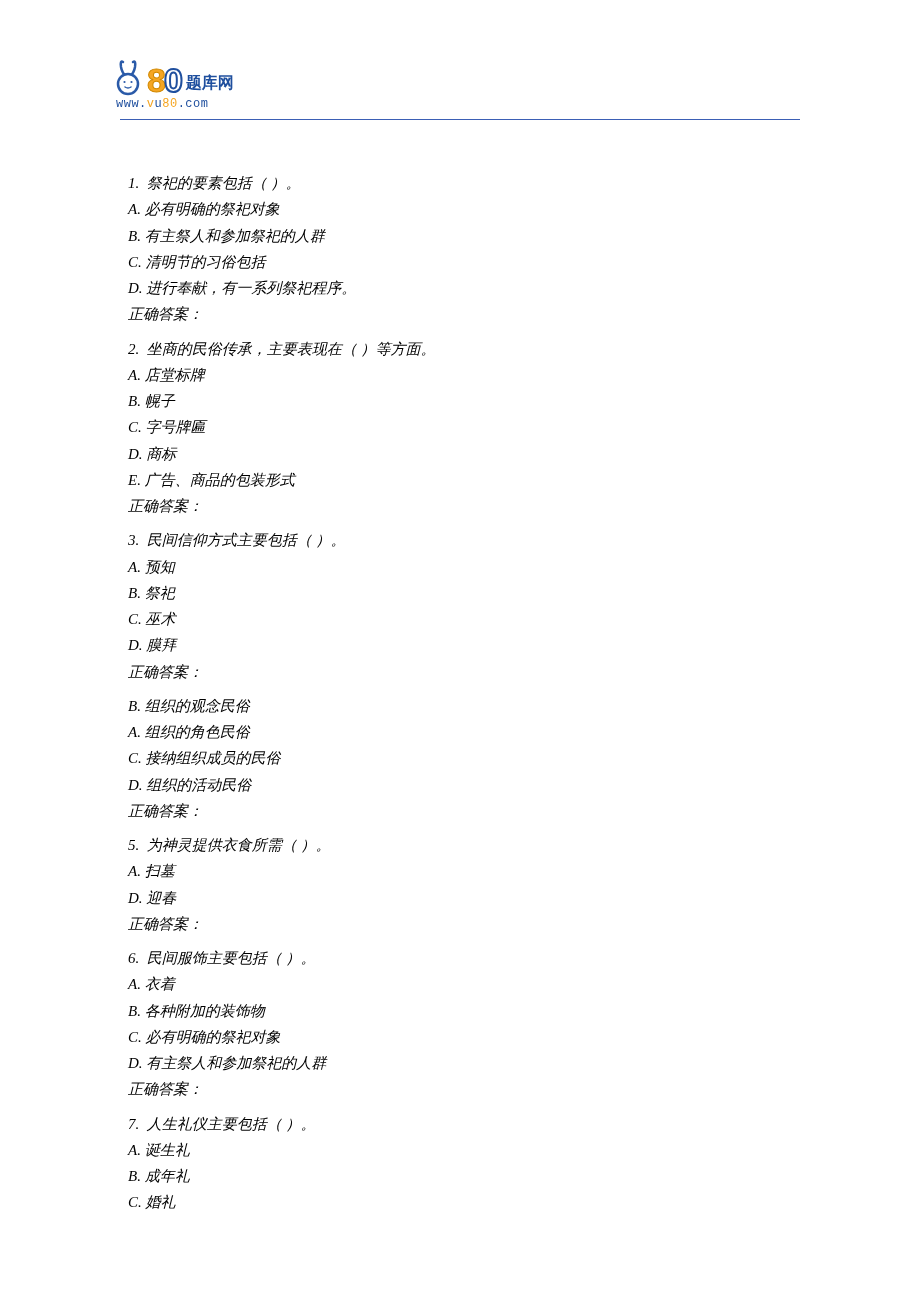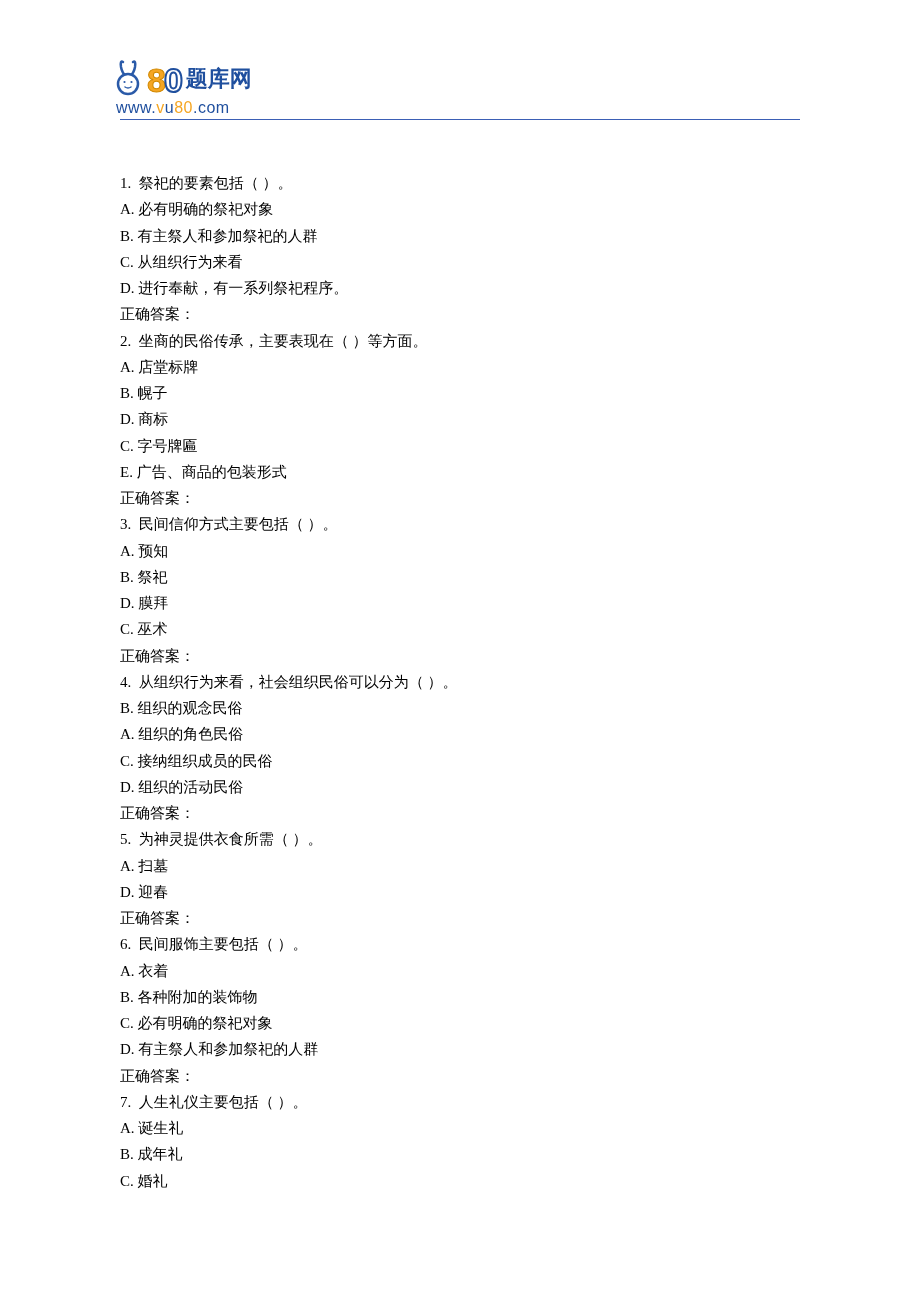--- a/index.html
+++ b/index.html
@@ -60,46 +60,47 @@
       font-size: 34px;
       line-height: 0.9;
       color: #1f4f9e;
       -webkit-text-stroke: 2px #1f4f9e;
       -webkit-text-fill-color: #ffffff;
       margin-left: -2px;
     }
     .tiku {
       font-family: "STKaiti", "KaiTi", serif;
       font-weight: bold;
-      font-size: 22px;
+      font-size: 16px;
       color: #1f4f9e;
       margin-left: 2px;
       line-height: 1.2;
       padding-bottom: 4px;
     }
     .url {
-      font-family: Liberation Sans, sans-serif;
-      font-size: 16px;
+      font-family: Liberation Mono, monospace;
+      font-size: 12px;
       color: #1f4f9e;
       letter-spacing: 0.5px;
       margin-top: -2px;
     }
     .url .blue { color: #1f4f9e; }
     .url .orange { color: #f5a623; }
     .content {
       padding-left: 0;
     }
     .line {
       display: block;
     }
     .section-title {
       letter-spacing: 0;
     }
     .q-block {
-      margin: 0;
+      margin: 8px;
+      font-style: italic;
     }
   </style>
 </head>
 <body>
 
 <div class="header">
   <div class="logo">
     <div class="logo-top">
       <span class="bunny">
         <svg viewBox="0 0 30 36">
@@ -119,43 +120,42 @@
     </div>
   </div>
 </div>
 
 <div class="content">
   <div id="questions-container">
       <div class="q-block">
         <div class="line"><span>1.</span><span style="white-space: pre;">  </span><span>祭祀的要素包括（ ）。</span></div>
         <div class="line"><span>A.</span><span> </span><span>必有明确的祭祀对象</span></div>
         <div class="line"><span>B.</span><span> </span><span>有主祭人和参加祭祀的人群</span></div>
-        <div class="line"><span>C.</span><span> </span><span>从组织行为来看</span></div>
+        <div class="line"><span>C.</span><span> </span><span>清明节的习俗包括</span></div>
         <div class="line"><span>D.</span><span> </span><span>进行奉献，有一系列祭祀程序。</span></div>
         <div class="line">正确答案：</div>
       </div>
       <div class="q-block">
         <div class="line"><span>2.</span><span style="white-space: pre;">  </span><span>坐商的民俗传承，主要表现在（ ）等方面。</span></div>
         <div class="line"><span>A.</span><span> </span><span>店堂标牌</span></div>
         <div class="line"><span>B.</span><span> </span><span>幌子</span></div>
+        <div class="line"><span>C.</span><span> </span><span>字号牌匾</span></div>
         <div class="line"><span>D.</span><span> </span><span>商标</span></div>
-        <div class="line"><span>C.</span><span> </span><span>字号牌匾</span></div>
         <div class="line"><span>E.</span><span> </span><span>广告、商品的包装形式</span></div>
         <div class="line">正确答案：</div>
       </div>
       <div class="q-block">
         <div class="line"><span>3.</span><span style="white-space: pre;">  </span><span>民间信仰方式主要包括（ ）。</span></div>
         <div class="line"><span>A.</span><span> </span><span>预知</span></div>
         <div class="line"><span>B.</span><span> </span><span>祭祀</span></div>
+        <div class="line"><span>C.</span><span> </span><span>巫术</span></div>
         <div class="line"><span>D.</span><span> </span><span>膜拜</span></div>
-        <div class="line"><span>C.</span><span> </span><span>巫术</span></div>
         <div class="line">正确答案：</div>
       </div>
       <div class="q-block">
-        <div class="line"><span>4.</span><span style="white-space: pre;">  </span><span>从组织行为来看，社会组织民俗可以分为（ ）。</span></div>
         <div class="line"><span>B.</span><span> </span><span>组织的观念民俗</span></div>
         <div class="line"><span>A.</span><span> </span><span>组织的角色民俗</span></div>
         <div class="line"><span>C.</span><span> </span><span>接纳组织成员的民俗</span></div>
         <div class="line"><span>D.</span><span> </span><span>组织的活动民俗</span></div>
         <div class="line">正确答案：</div>
       </div>
       <div class="q-block">
         <div class="line"><span>5.</span><span style="white-space: pre;">  </span><span>为神灵提供衣食所需（ ）。</span></div>
         <div class="line"><span>A.</span><span> </span><span>扫墓</span></div>
         <div class="line"><span>D.</span><span> </span><span>迎春</span></div>

